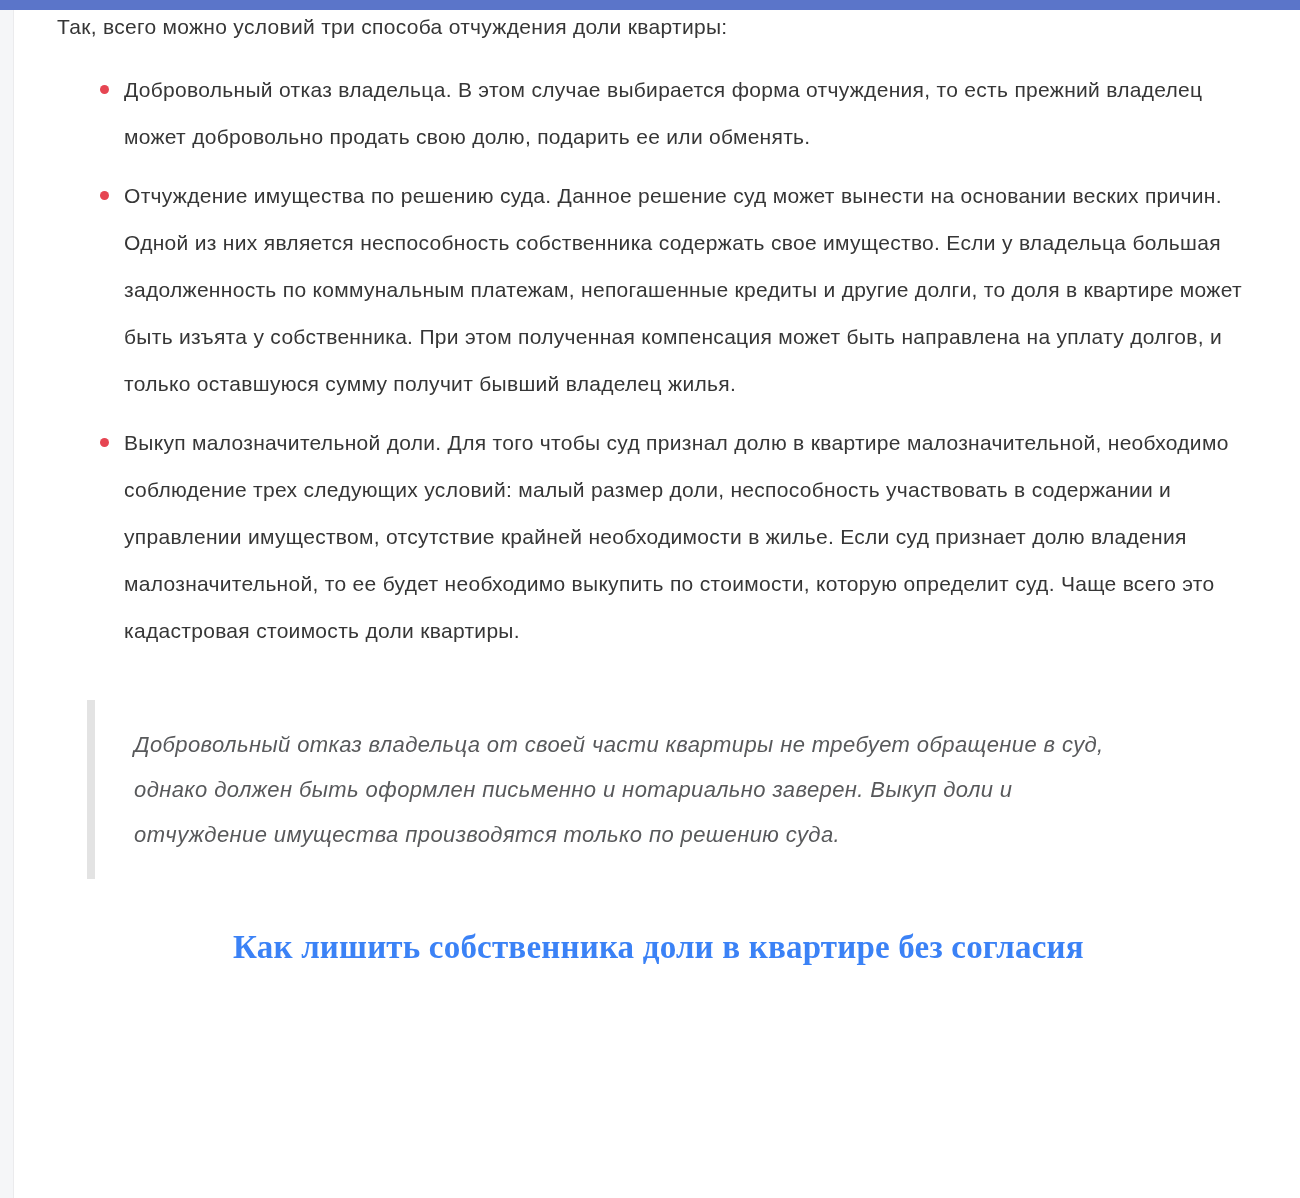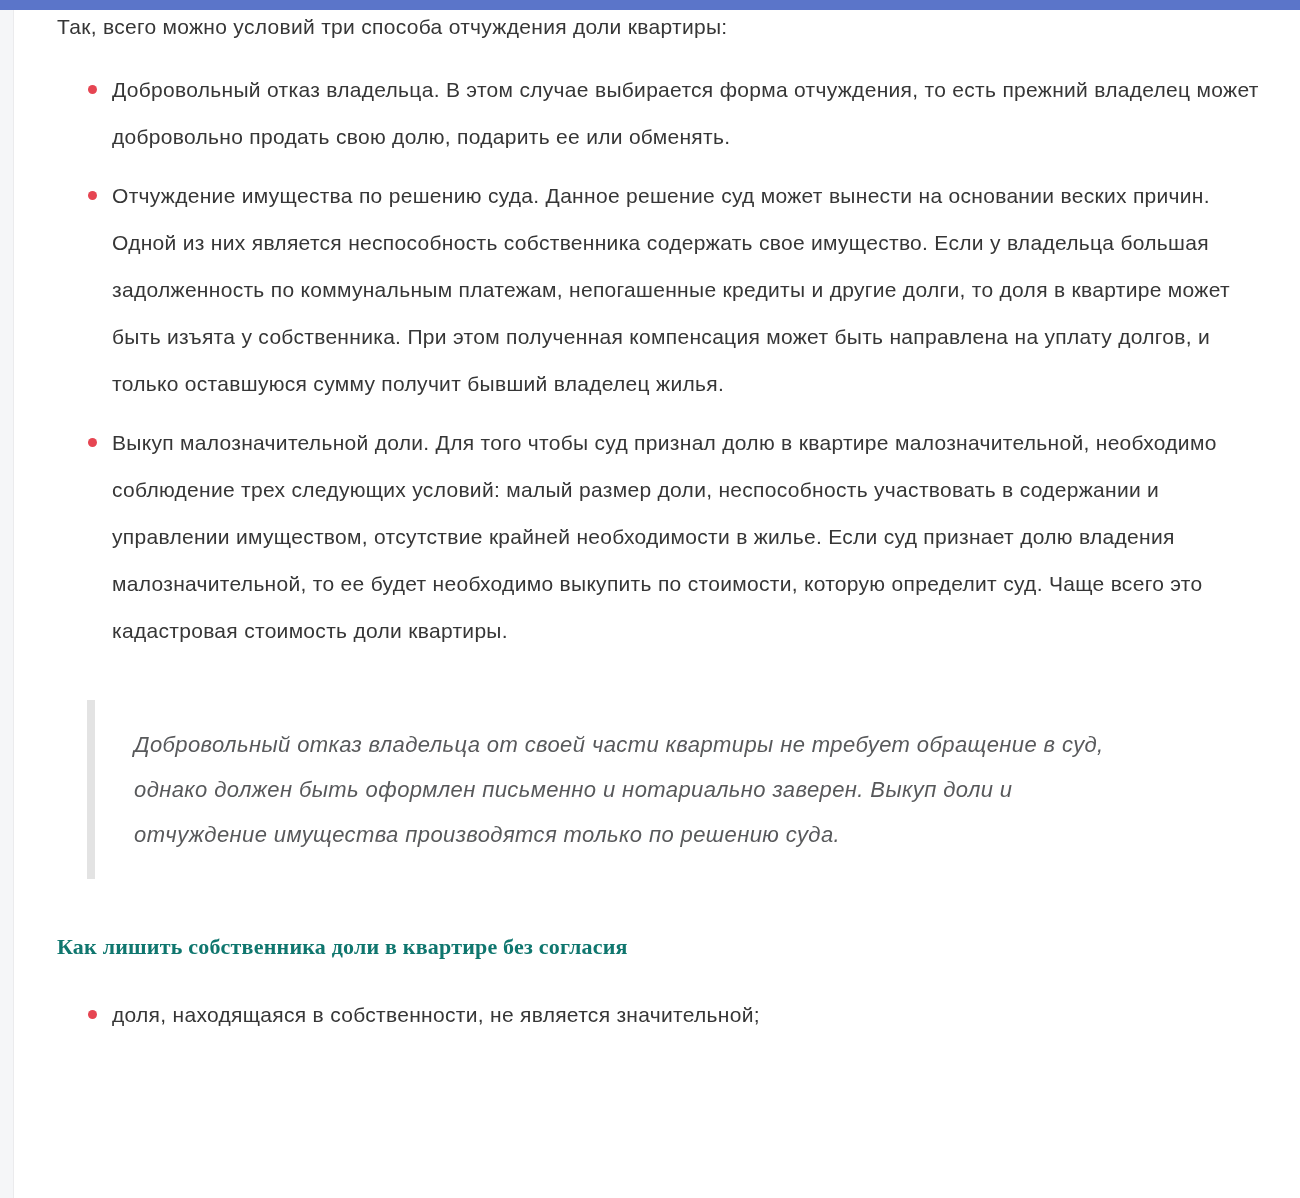--- a/index.html
+++ b/index.html
@@ -48,20 +48,21 @@
   }
   ul.bullet-list {
     list-style: none;
     margin: 24px 0 0 0;
     padding: 0 0 0 55px;
   }
   ul.bullet-list li {
     position: relative;
     line-height: 47px;
     margin-bottom: 12px;
+    margin-left: 12px;
   }
   .dot {
     position: absolute;
     left: -24px;
     top: 19px;
     width: 9px;
     height: 9px;
     border-radius: 50%;
     background: #e64552;
   }
@@ -76,24 +77,25 @@
     font-weight: 300;
     font-size: 22px;
     line-height: 45px;
     letter-spacing: 0.4px;
     color: #58595b;
   }
   h2.section-heading {
     margin: 48px 0 0 0;
     font-family: "Liberation Serif", serif;
     font-weight: 700;
-    font-size: 22px;
+    font-size: 33px;
     line-height: 40px;
     letter-spacing: 0.2px;
-    color: #0f766e;
+    color: #3b82f6;
+    text-align: center;
   }
 </style>
 </head>
 <body>
 
 <div class="top-bar"></div>
 <div class="left-gutter"></div>
 
 <main class="content">
 
@@ -116,22 +118,18 @@
 
   <blockquote class="quote">
     <p>Добровольный отказ владельца от своей части квартиры не требует обращение в суд, однако должен быть оформлен письменно и нотариально заверен. Выкуп доли и отчуждение имущества производятся только по решению суда.</p>
   </blockquote>
 
   <h2 class="section-heading">Как лишить собственника доли в квартире без согласия</h2>
 
 
   <ul class="bullet-list">
     <li>
-      <span class="dot"></span>
-      <span>доля, находящаяся в собственности, не является значительной;</span>
-    </li>
-    <li>
       
       
     </li>
   </ul>
 
 </main>
 
 </body></html>

